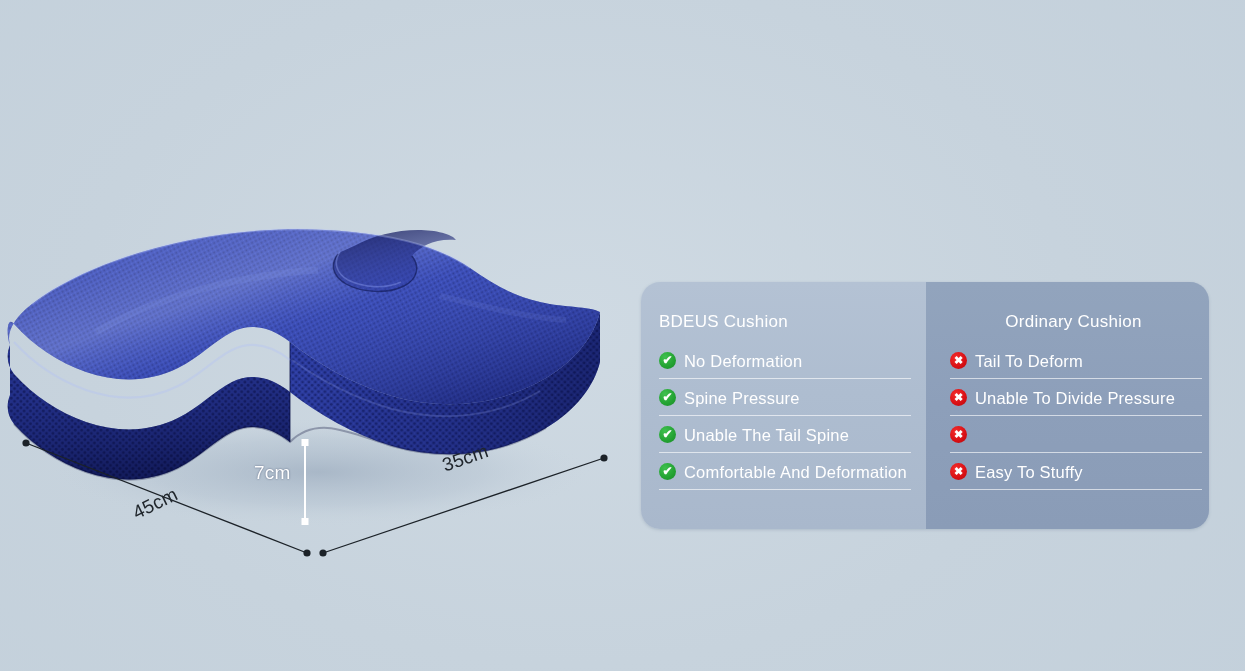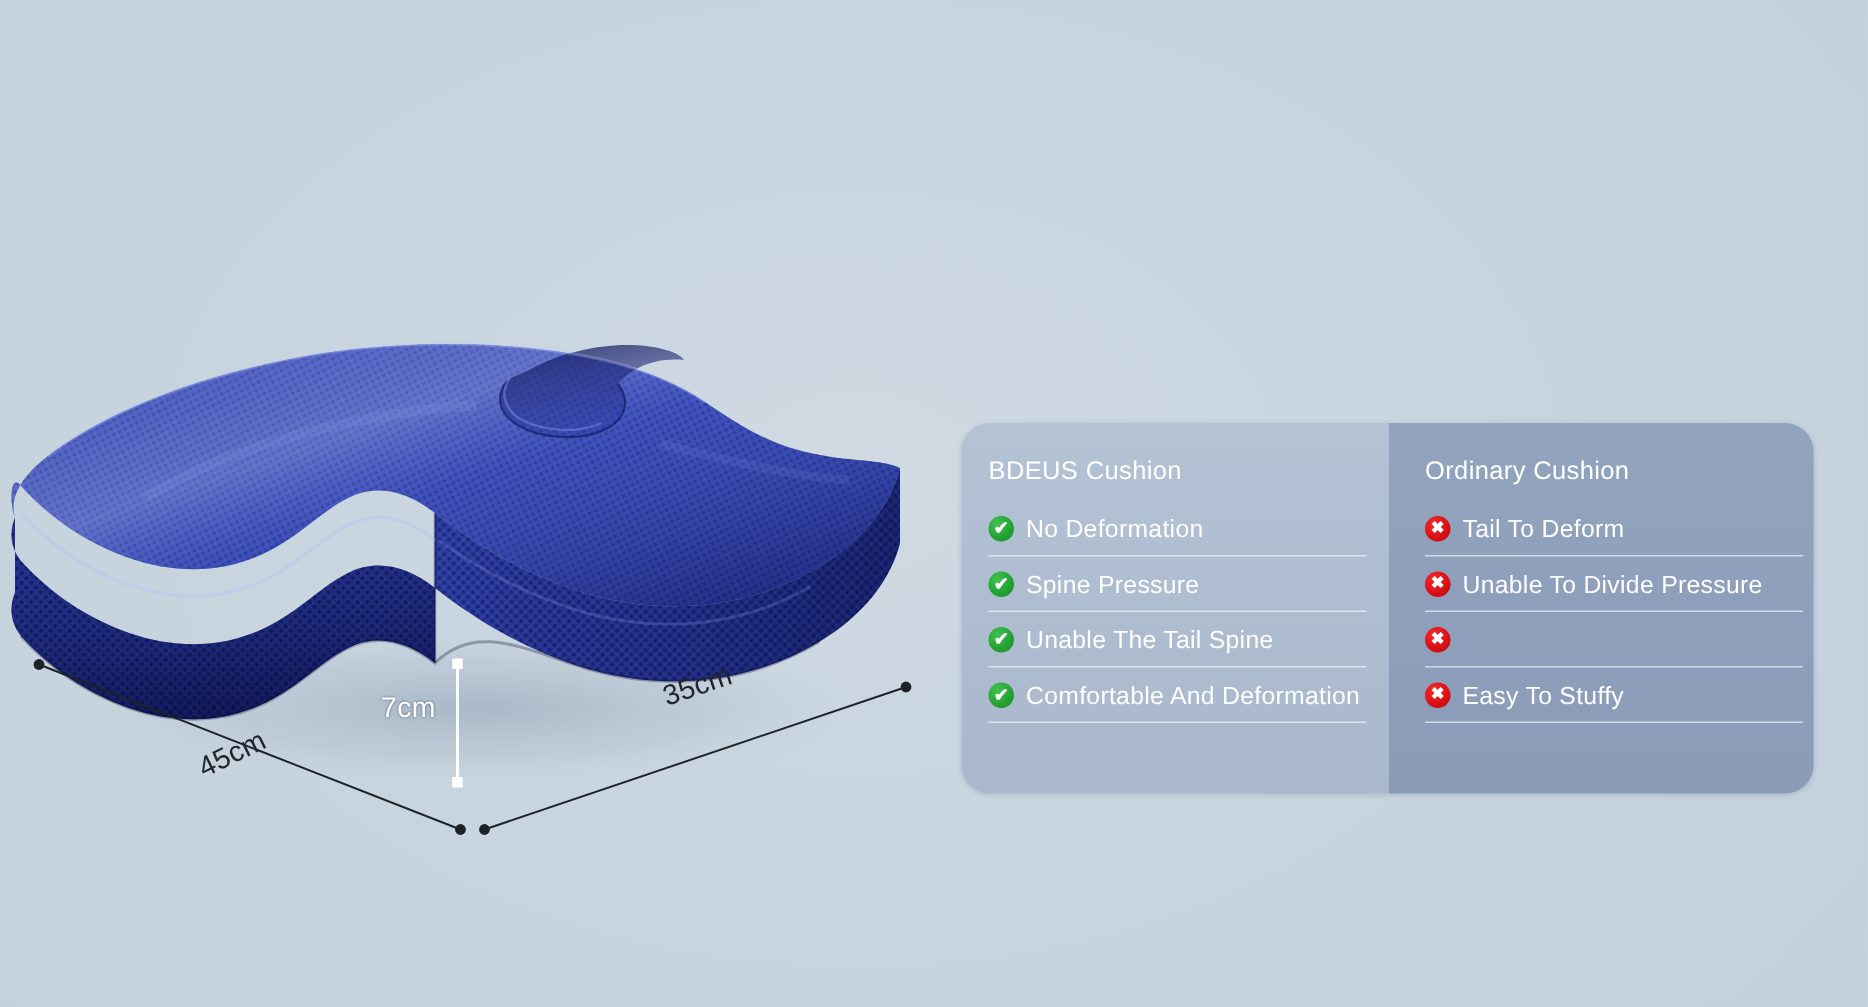--- a/index.html
+++ b/index.html
@@ -75,39 +75,39 @@
     left: 285px;
     top: 0;
     width: 283px;
     height: 247px;
     border-radius: 0 19px 19px 0;
     background: linear-gradient(180deg, #92a4bd 0%, #8d9fba 50%, #8a9cb7 100%);
   }
 
   .comp-column {
     position: absolute;
-    top: 0;
+    top: 8px;
     height: 249px;
     padding: 21px 0 0 0;
   }
   #bdeus-column    { left: 0px;   width: 290px; }
   #ordinary-column { left: 285px; width: 283px; }
 
   .col-title {
     font-size: 17px;
     color: #ffffff;
     font-weight: 400;
     letter-spacing: .25px;
     margin-left: 18px;
     margin-bottom: 9px;
     line-height: 22px;
     white-space: nowrap;
   }
   #bdeus-column .col-title    { margin-left: 18px; }
-  #ordinary-column .col-title { margin-left: 24px; }
+  #ordinary-column .col-title { margin-left: 12px; text-align: center; }
 
   .feature-list { list-style: none; }
 
   .feature-item {
     position: relative;
     height: 37px;
     display: flex;
     align-items: center;
     white-space: nowrap;
   }

